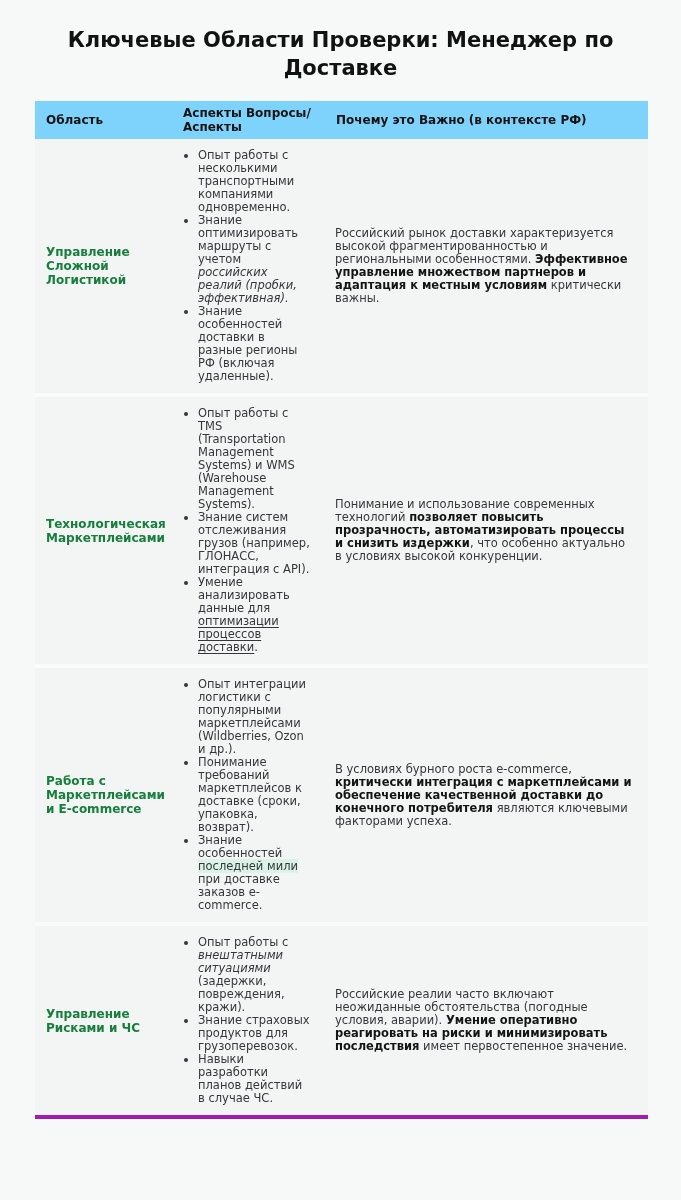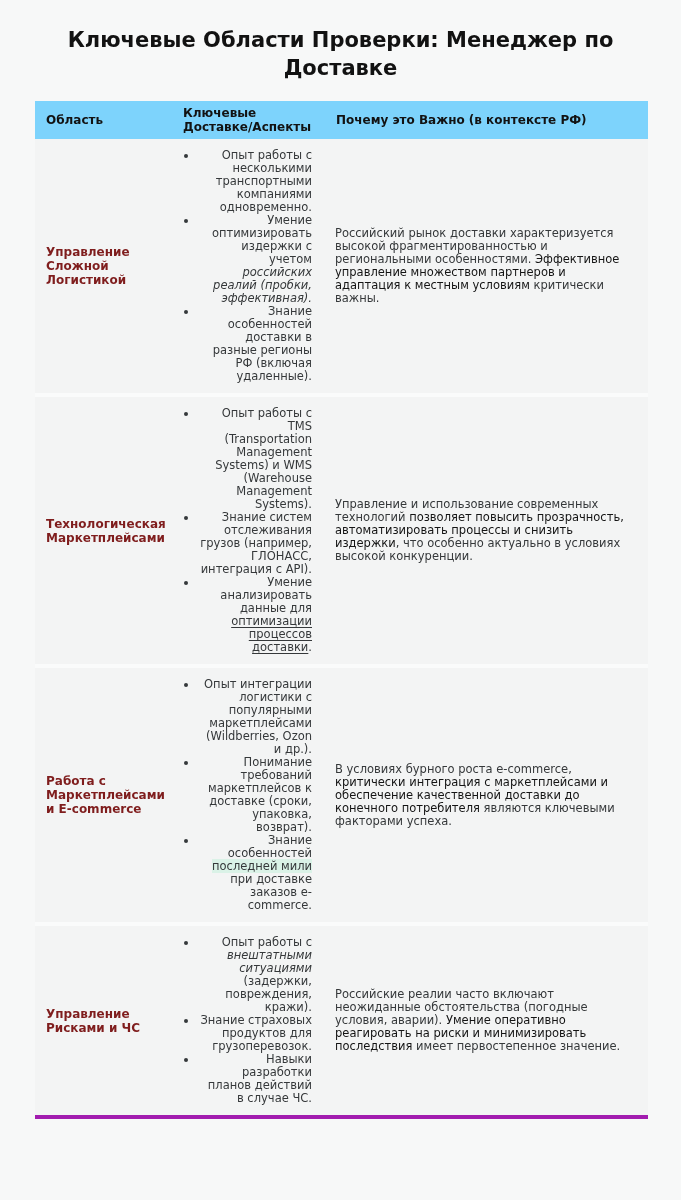--- a/index.html
+++ b/index.html
@@ -49,44 +49,43 @@
     background: #f3f4f4;
     vertical-align: middle;
   }
   tbody tr + tr td { border-top: 4px solid #fafbfb; }
   tbody tr:last-child td { border-bottom: 4px solid #a21caf; }
 
   td.cell-area {
     font-size: 12px;
     line-height: 14px;
     font-weight: 700;
-    color: #7f1d1d;
+    color: #15803d;
     padding: 10px 16px 10px 11px;
   }
   td.cell-aspects { padding: 10px 6px 10px 11px; }
   td.cell-aspects ul {
     margin: 0;
     padding-left: 15px;
     list-style: disc outside;
   }
   td.cell-aspects li {
     font-size: 11.5px;
     line-height: 13px;
     color: #35383a;
     max-width: 114px;
-    text-align: right;
   }
   td.cell-why {
     font-size: 11.5px;
     line-height: 13px;
     color: #35383a;
     padding: 10px 14px 10px 10px;
   }
 
-  .seg-bold { font-weight: 400; color: #141414; }
+  .seg-bold { font-weight: 700; color: #141414; }
   .seg-italic { font-style: italic; }
   .seg-underline { text-decoration: underline; text-underline-offset: 1.5px; }
   .seg-highlight { background: #daf2e7; }
 
   .footer-note {
     margin: 15px 36px 0 36px;
     font-size: 11.5px;
     line-height: 14.5px;
     font-style: italic;
     color: #8f9499;
@@ -101,53 +100,53 @@
 
   <table class="review-table">
     <colgroup>
       <col class="c-area">
       <col class="c-aspects">
       <col class="c-why">
     </colgroup>
     <thead>
       <tr>
         <th>Область</th>
-        <th>Ключевые Доставке/Аспекты</th>
+        <th>Аспекты Вопросы/Аспекты</th>
         <th>Почему это Важно (в контексте РФ)</th>
       </tr>
     </thead>
     <tbody>
         <tr>
     <td class="cell-area">
       <span>Управление Сложной Логистикой</span>
     </td>
     <td class="cell-aspects">
       <ul>
               <li><span>Опыт работы с несколькими транспортными компаниями одновременно.</span></li>
-              <li><span>Умение оптимизировать издержки с учетом </span><span class="seg-italic">российских реалий (пробки, эффективная).</span></li>
+              <li><span>Знание оптимизировать маршруты с учетом </span><span class="seg-italic">российских реалий (пробки, эффективная).</span></li>
               <li><span>Знание особенностей доставки в разные регионы РФ (включая удаленные).</span></li>
             </ul>
     </td>
     <td class="cell-why">
       <span><span>Российский рынок доставки характеризуется высокой фрагментированностью и региональными особенностями. </span><span class="seg-bold">Эффективное управление множеством партнеров и адаптация к местным условиям</span><span> критически важны.</span></span>
     </td>
   </tr>
         <tr>
     <td class="cell-area">
       <span>Технологическая Маркетплейсами</span>
     </td>
     <td class="cell-aspects">
       <ul>
               <li><span>Опыт работы с TMS (Transportation Management Systems) и WMS (Warehouse Management Systems).</span></li>
               <li><span>Знание систем отслеживания грузов (например, ГЛОНАСС, интеграция с API).</span></li>
               <li><span>Умение анализировать данные для </span><span class="seg-underline">оптимизации процессов доставки</span><span>.</span></li>
             </ul>
     </td>
     <td class="cell-why">
-      <span><span>Управление и использование современных технологий </span><span class="seg-bold">позволяет повысить прозрачность, автоматизировать процессы и снизить издержки</span><span>, что особенно актуально в условиях высокой конкуренции.</span></span>
+      <span><span>Понимание и использование современных технологий </span><span class="seg-bold">позволяет повысить прозрачность, автоматизировать процессы и снизить издержки</span><span>, что особенно актуально в условиях высокой конкуренции.</span></span>
     </td>
   </tr>
         <tr>
     <td class="cell-area">
       <span>Работа с Маркетплейсами и E-commerce</span>
     </td>
     <td class="cell-aspects">
       <ul>
               <li><span>Опыт интеграции логистики с популярными маркетплейсами (Wildberries, Ozon и др.).</span></li>
               <li><span>Понимание требований маркетплейсов к доставке (сроки, упаковка, возврат).</span></li>

